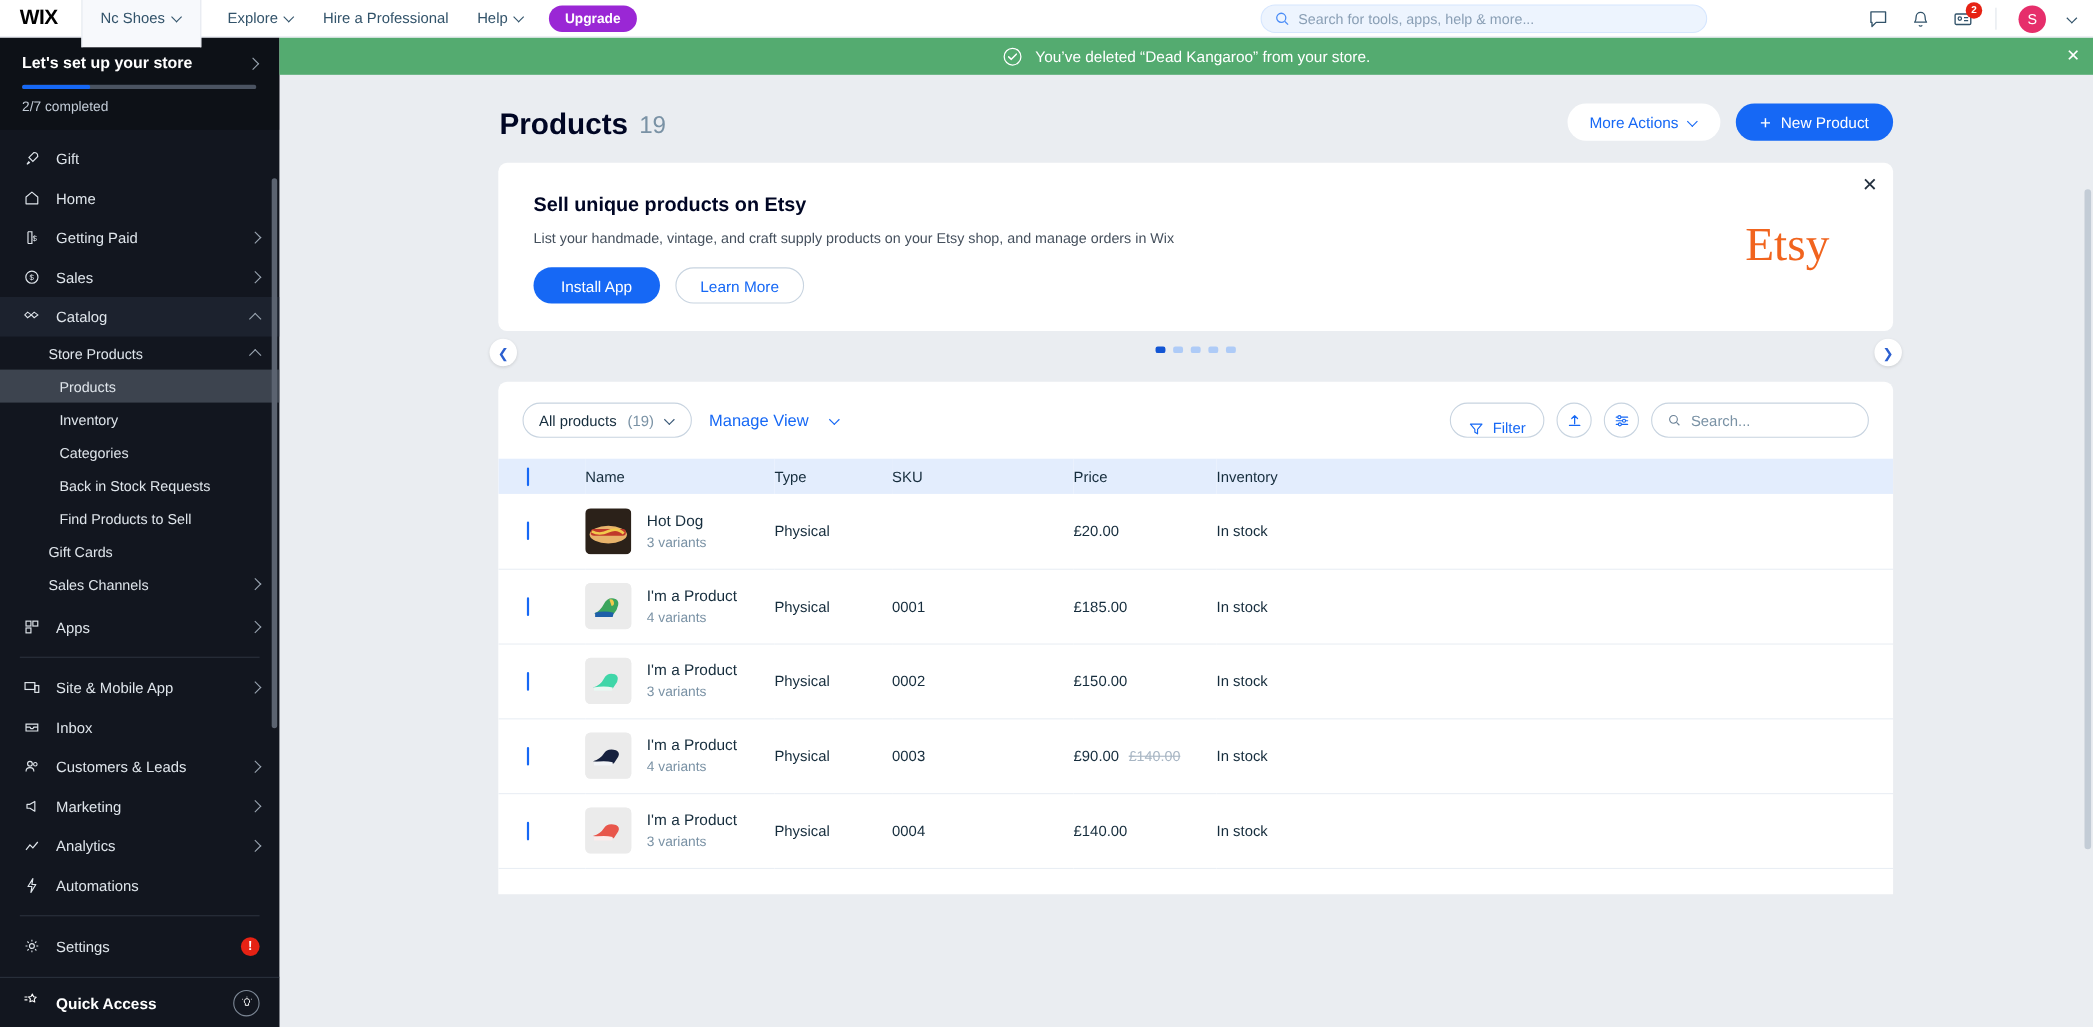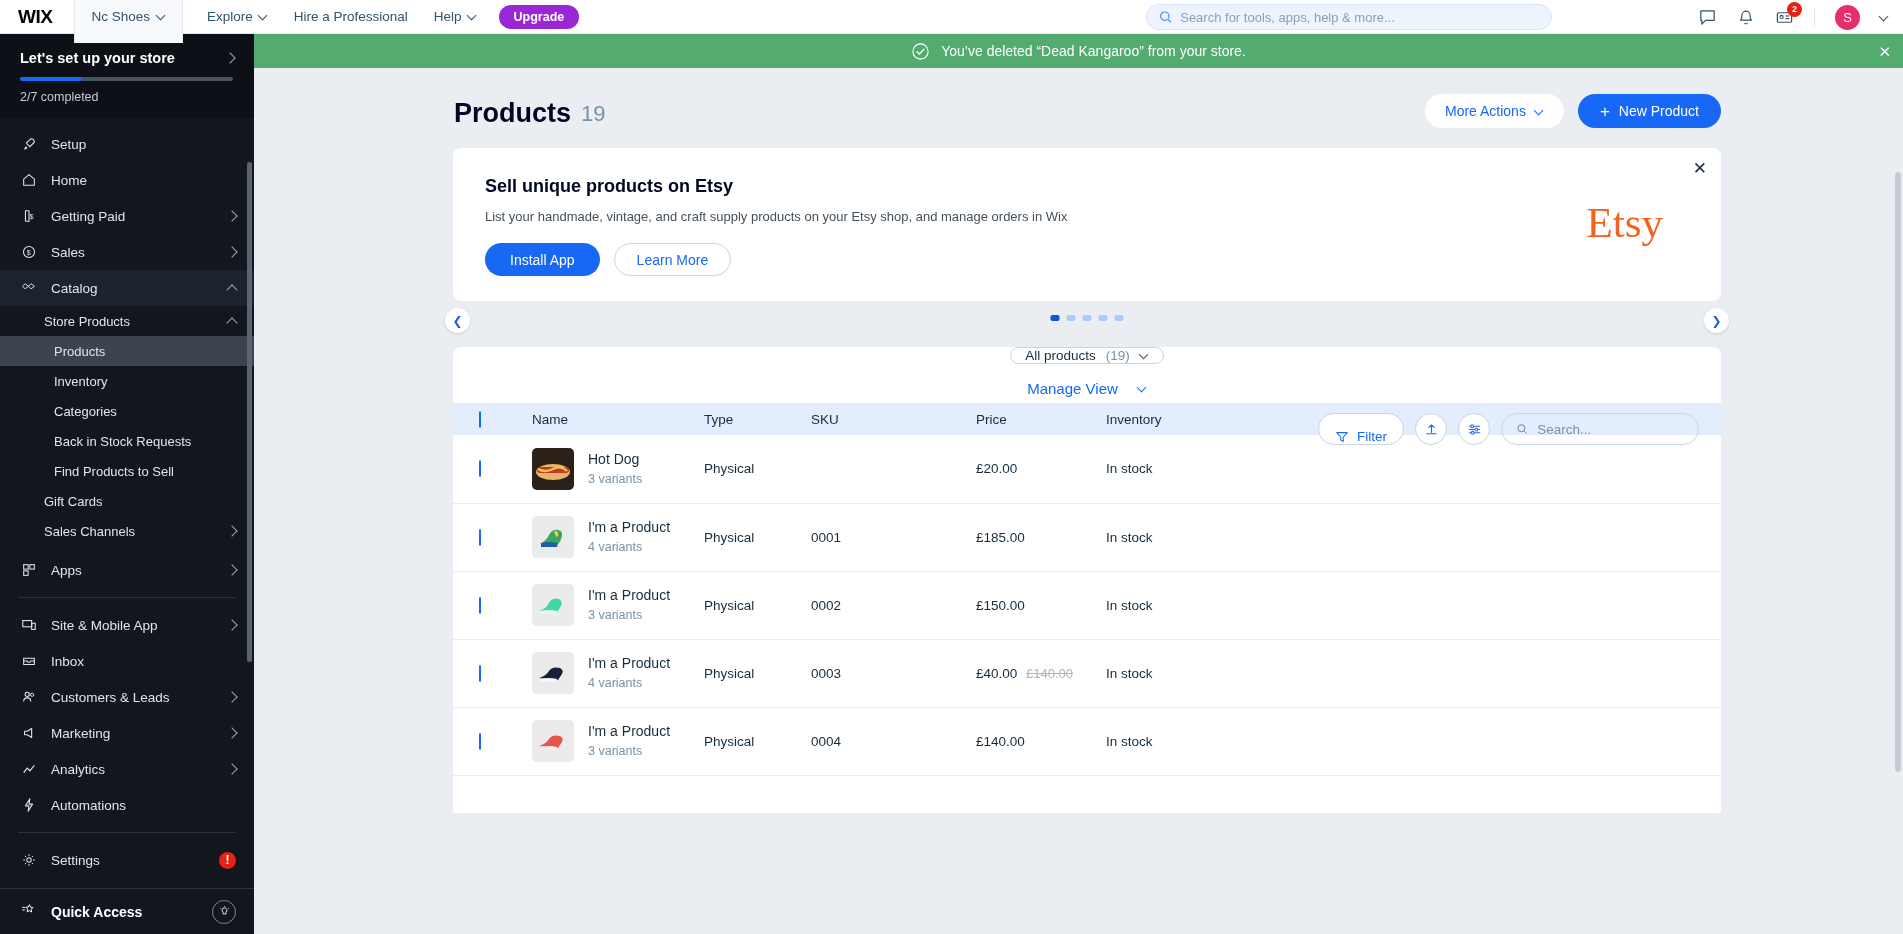--- a/index.html
+++ b/index.html
@@ -213,22 +213,22 @@
   }
   .dot { width: 9px; height: 6px; border-radius: 2px; background: #aecbf7; cursor: pointer; }
   .dot.active { background: #1255d4; }
 
   
   .table-card {
     margin: 0 182px 0 199px; background: #fff; border-radius: 8px 8px 0 0;
     overflow: hidden; height: 466px;
   }
   .toolbar {
-    height: 56px; display: flex; align-items: center;
-    padding: 0 22px; gap: 16px; position: relative; flex-direction: column;
+    height: 70px; display: flex; align-items: center;
+    padding: 0 22px; gap: 16px; position: relative;
   }
   .filter-select {
     display: flex; align-items: center; gap: 10px; border: 1px solid #c8d4e0;
     border-radius: 17px; height: 32px; padding: 0 14px;
     font-size: 13.5px; color: #162d3d; cursor: pointer; min-width: 148px;
   }
   .fs-count { color: #7a92a5; margin-left: auto; }
   .manage-view {
     display: flex; align-items: center; gap: 20px;
     font-size: 15px; color: #1668f5; cursor: pointer;
@@ -360,21 +360,21 @@
   </div>
 
   <div class="nav">
     <div class="nav-item">
       <span class="ic">
         <svg width="16" height="16" viewBox="0 0 18 18">
             <path d="M11 3c3 0 4 1 4 4l-5 5-4-4 5-5z" fill="none" stroke="#dfe5eb" stroke-width="1.2"></path>
             <path d="M6 12l-2 3 3-2" fill="none" stroke="#dfe5eb" stroke-width="1.2"></path>
           </svg>
       </span>
-      <span class="lbl">Setup</span>
+      <span class="lbl">Gift</span>
     </div>
     <div class="nav-item">
       <span class="ic">
         <svg width="16" height="16" viewBox="0 0 18 18">
             <path d="M3 8l6-5 6 5v7H3z" fill="none" stroke="#dfe5eb" stroke-width="1.2" stroke-linejoin="round"></path>
           </svg>
       </span>
       <span class="lbl">Home</span>
     </div>
     <div class="nav-item">
@@ -746,21 +746,21 @@
               </span>
               <div>
                 <div class="pname">I'm a Product</div>
                 <div class="pvariants">4 variants</div>
               </div>
             </div>
           </td>
           <td>Physical</td>
           <td>0003</td>
           <td>
-            <span>£40.00</span>
+            <span>£90.00</span>
             <span class="price-old">£140.00</span>
           </td>
           <td>In stock</td>
         </tr>
 
         <tr>
           <td class="col-chk">
             <span class="chk"></span>
           </td>
           <td>

